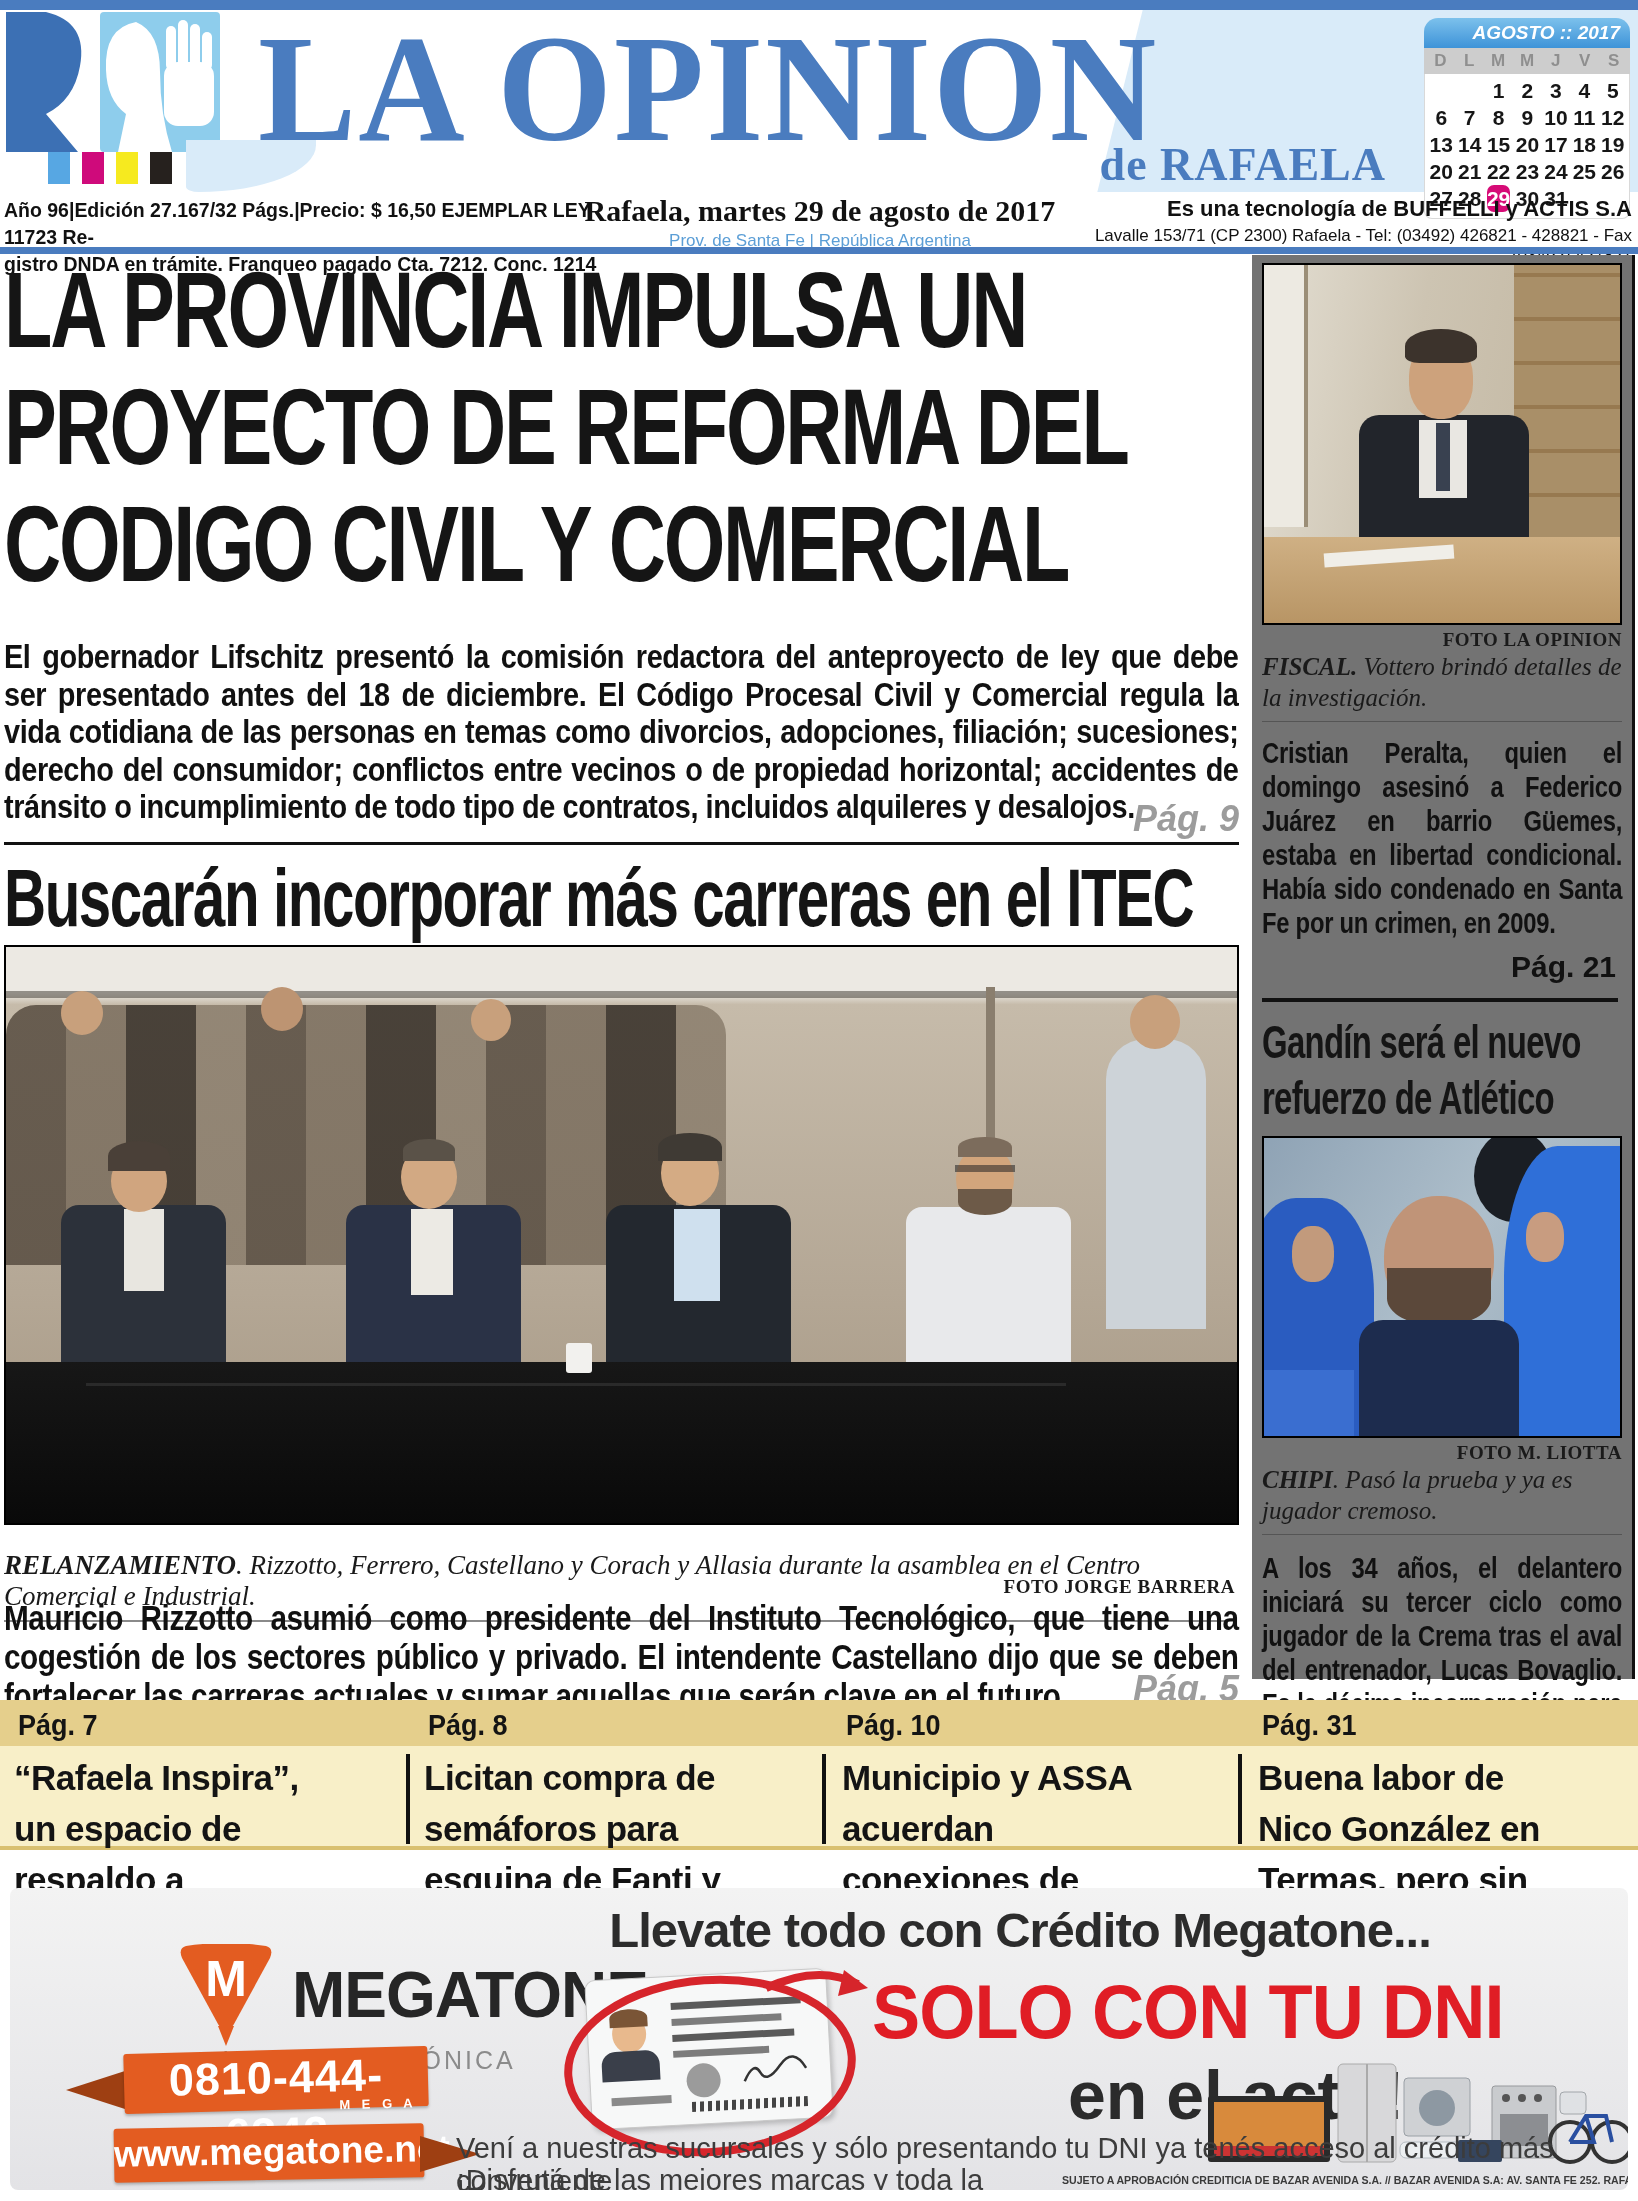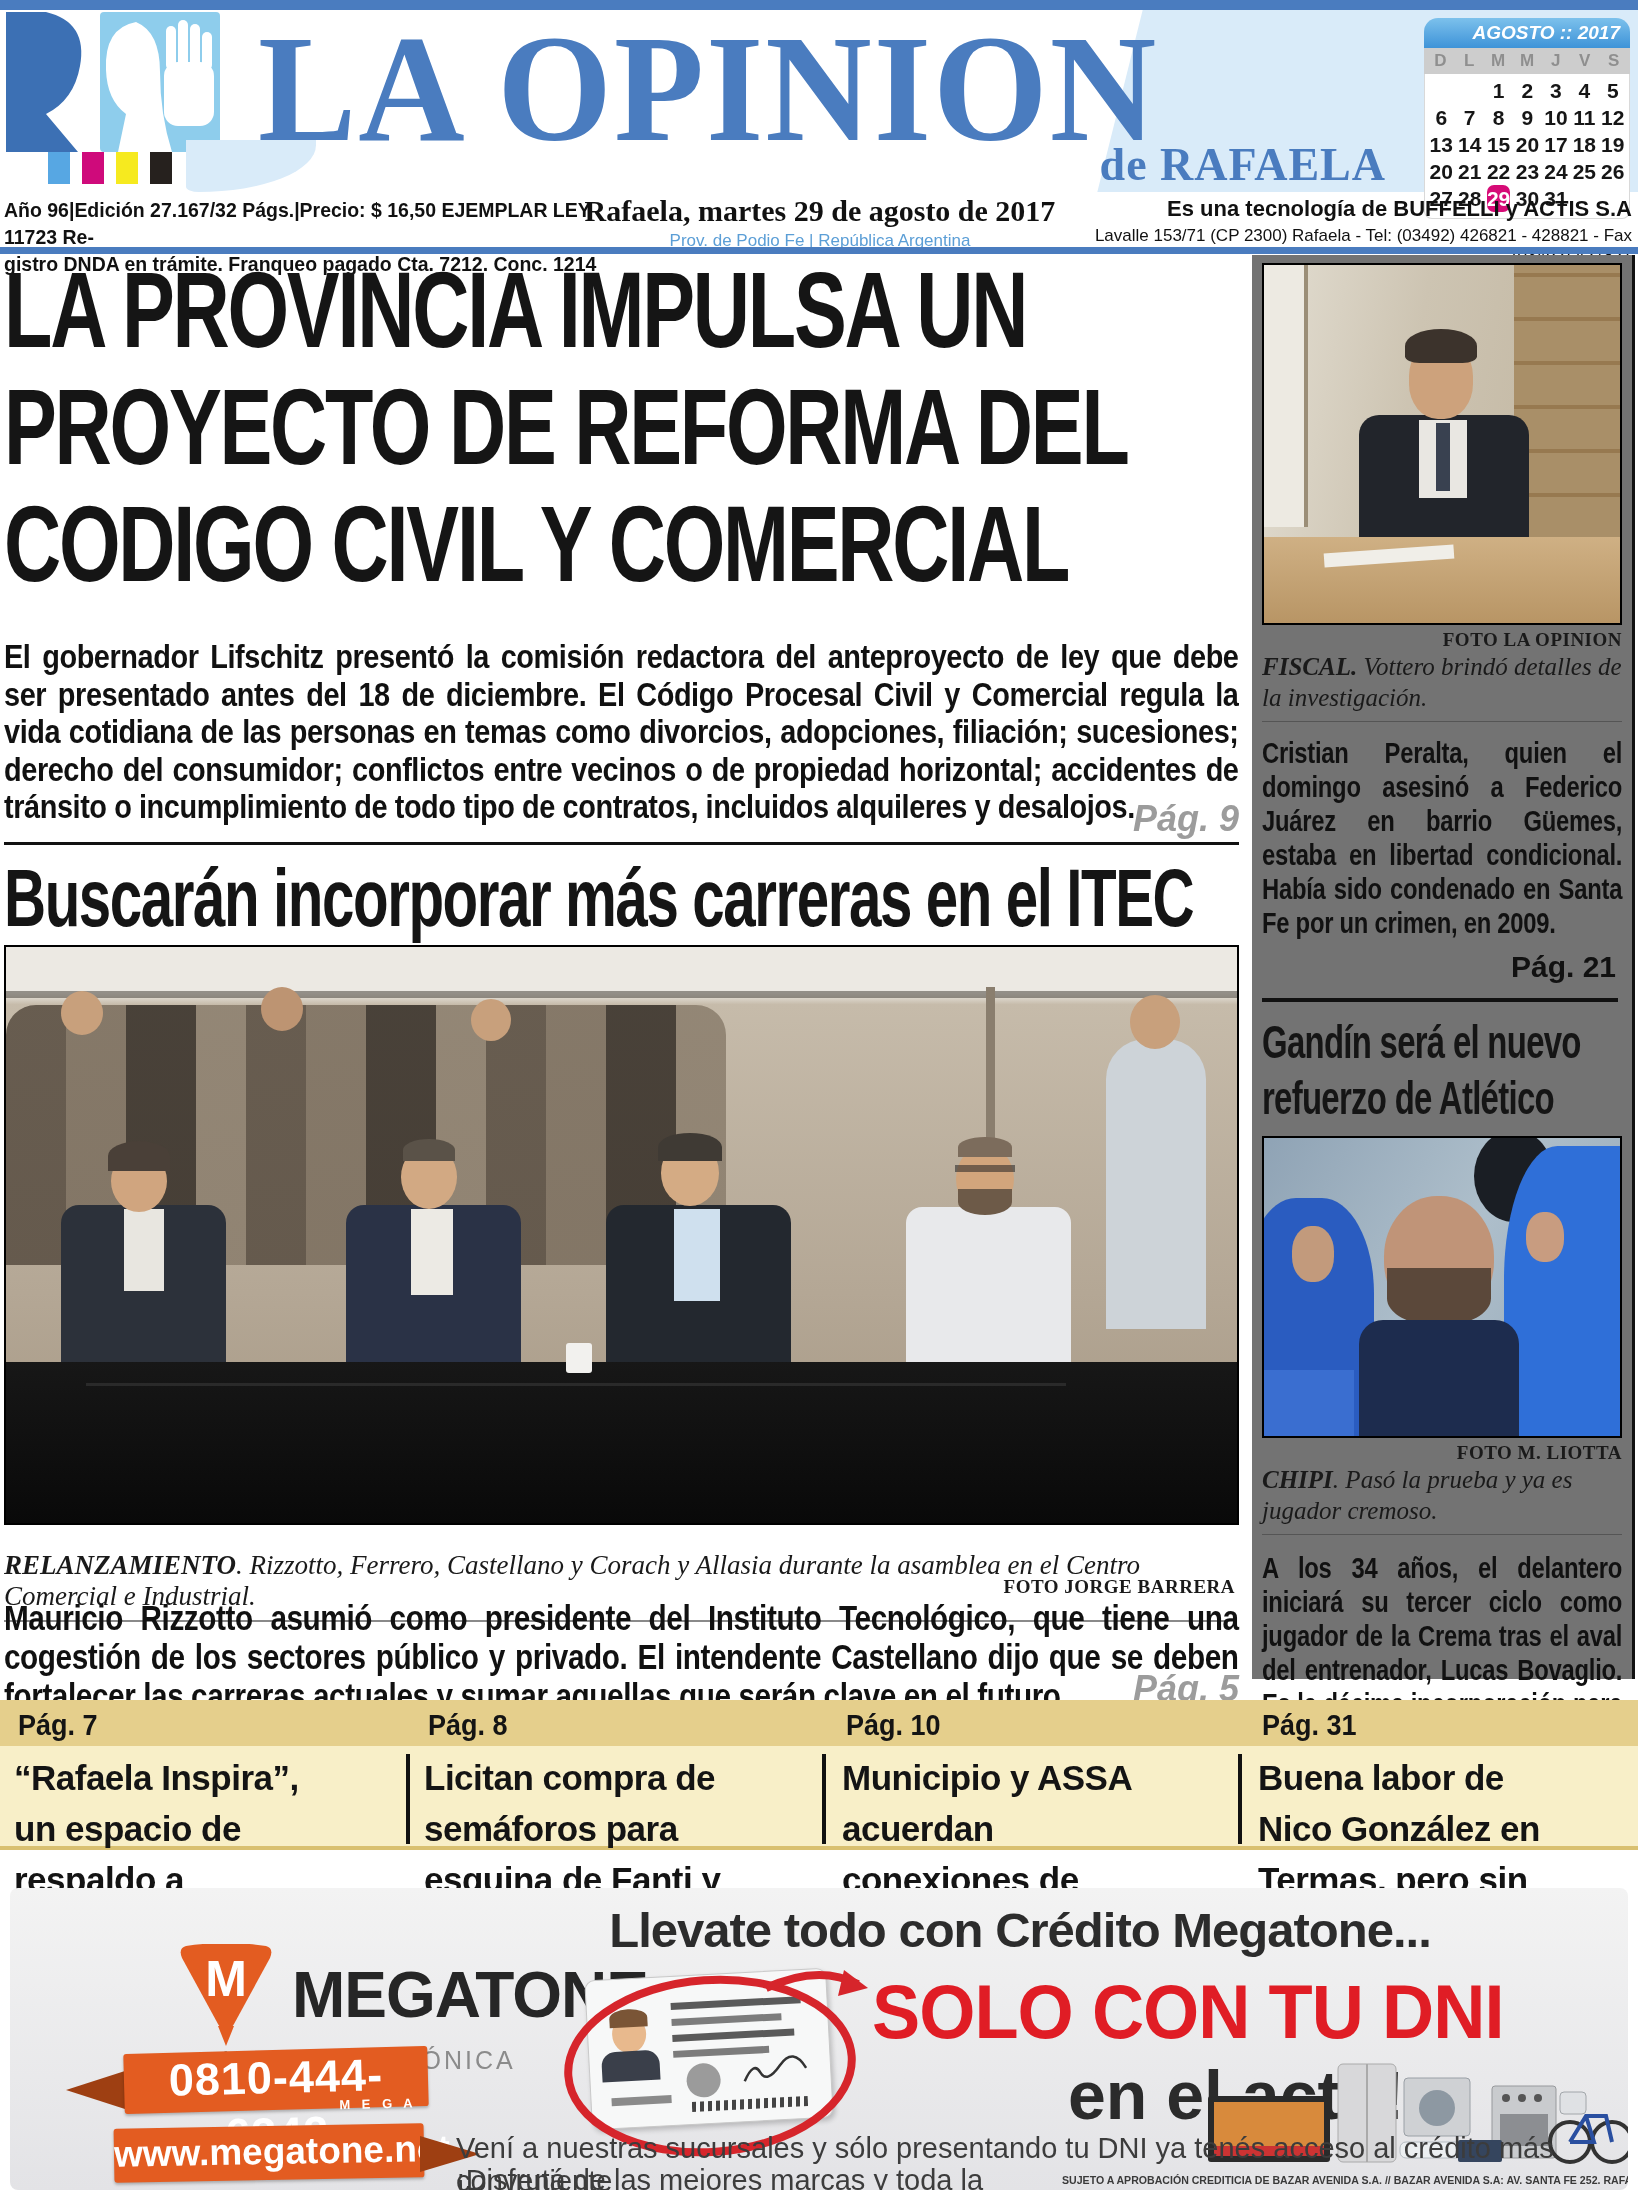--- a/index.html
+++ b/index.html
@@ -130,21 +130,21 @@
     </div>
   </div>
 
   <div class="abs" style="left:0;top:192px;width:1638px;height:62px;">
     <div class="abs b" style="left:4px;top:4px;width:640px;font-size:20.5px;line-height:27px;transform:scaleX(.95);transform-origin:0 0;">
       <div>Año 96|Edición 27.167/32 Págs.|Precio: $ 16,50 EJEMPLAR LEY 11723 Re-</div>
       <div>gistro DNDA en trámite. Franqueo pagado Cta. 7212. Conc. 1214</div>
     </div>
     <div class="abs" style="left:540px;top:2px;width:560px;text-align:center;">
       <div class="serif b" style="font-size:30px;">Rafaela, martes 29 de agosto de 2017</div>
-      <div style="font-size:17px;color:#5b9ed6;margin-top:3px;">Prov. de Podio Fe | República Argentina</div>
+      <div style="font-size:17px;color:#5b9ed6;margin-top:3px;">Prov. de Santa Fe | República Argentina</div>
     </div>
     <div class="abs" style="right:6px;top:4px;width:560px;text-align:right;">
       <div class="b" style="font-size:22px;">Es una tecnología de BUFFELLI y ACTIS S.A</div>
       <div style="font-size:17px;margin-top:4px;">Lavalle 153/71 (CP 2300) Rafaela - Tel: (03492) 426821 - 428821 - Fax (03492) 427821</div>
     </div>
     <div class="abs" style="left:0;top:55px;width:1638px;height:7px;background:#4a7cbf;"></div>
   </div>
 
   <div class="abs headline" style="left:4px;top:252px;font-size:107px;line-height:117px;">
     <span class="cx74">LA PROVINCIA IMPULSA UN</span>

